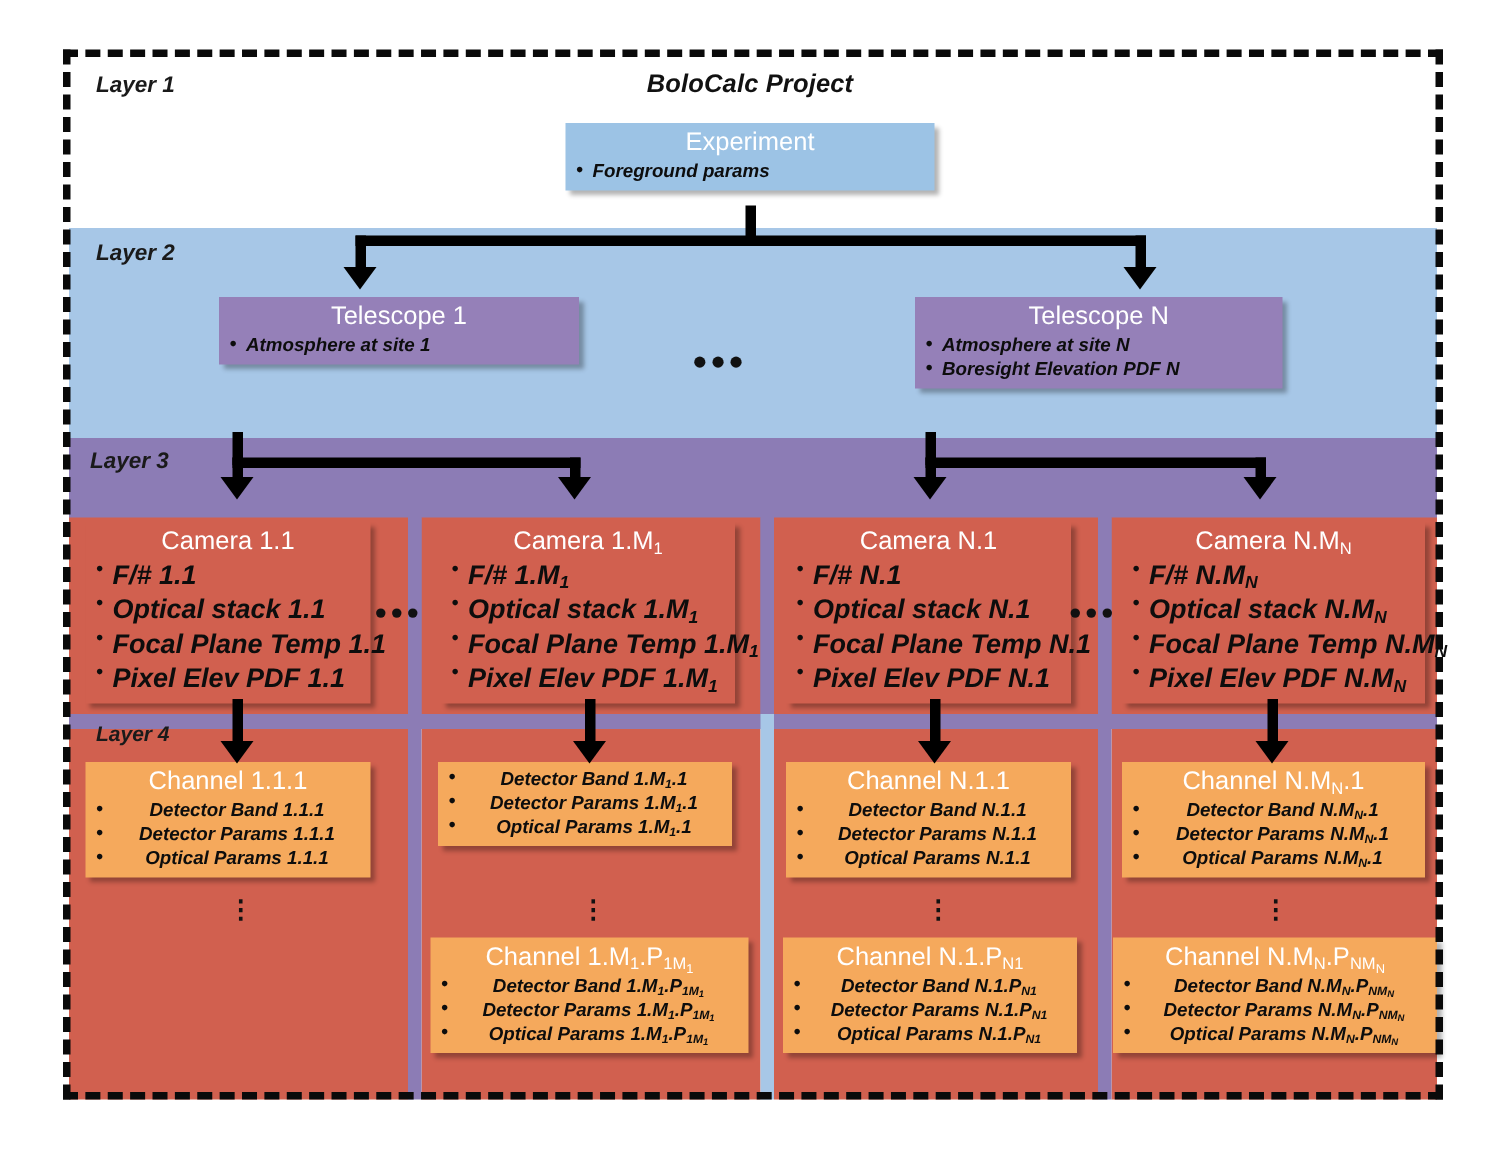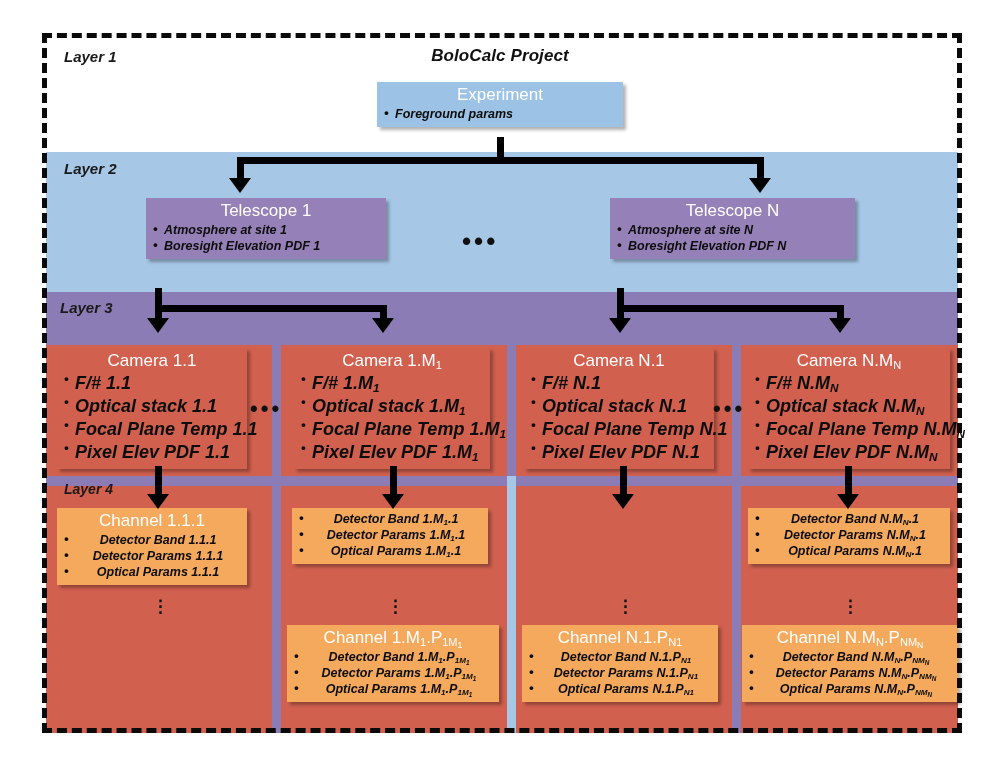--- a/index.html
+++ b/index.html
@@ -225,21 +225,20 @@
     <span class="node-title">Experiment</span>
     <ul>
       <li>Foreground params</li>
     </ul>
   </div>
 
   <div class="node telescope" style="left:146px; top:198px; width:240px;">
     <span class="node-title">Telescope 1</span>
     <ul>
       <li>Atmosphere at site 1</li>
-      <li>Boresight Elevation PDF 1</li>
     </ul>
   </div>
 
   <div class="node telescope" style="left:610px; top:198px; width:245px;">
     <span class="node-title">Telescope N</span>
     <ul>
       <li>Atmosphere at site N</li>
       <li>Boresight Elevation PDF N</li>
     </ul>
   </div>
@@ -299,22 +298,31 @@
   </div>
 
   <div class="node channel" style="left:292px; top:508px; width:196px;">
     <ul>
       <li>Detector Band 1.M<sub>1</sub>.1</li>
       <li>Detector Params 1.M<sub>1</sub>.1</li>
       <li>Optical Params 1.M<sub>1</sub>.1</li>
     </ul>
   </div>
 
+  <div class="node channel" style="left:524px; top:508px; width:190px;">
+    <span class="node-title">Channel N.1.1</span>
+    <ul>
+      <li>Detector Band N.1.1</li>
+      <li>Detector Params N.1.1</li>
+      <li>Optical Params N.1.1</li>
+    </ul>
+  </div>
 
   <div class="node channel" style="left:748px; top:508px; width:202px;">
+    <span class="node-title">Channel N.M<sub>N</sub>.1</span>
     <ul>
       <li>Detector Band N.M<sub>N</sub>.1</li>
       <li>Detector Params N.M<sub>N</sub>.1</li>
       <li>Optical Params N.M<sub>N</sub>.1</li>
     </ul>
   </div>
 
   <div class="vdots" style="left:152px; top:600px;">⋮</div>
   <div class="vdots" style="left:387px; top:600px;">⋮</div>
   <div class="vdots" style="left:617px; top:600px;">⋮</div>

